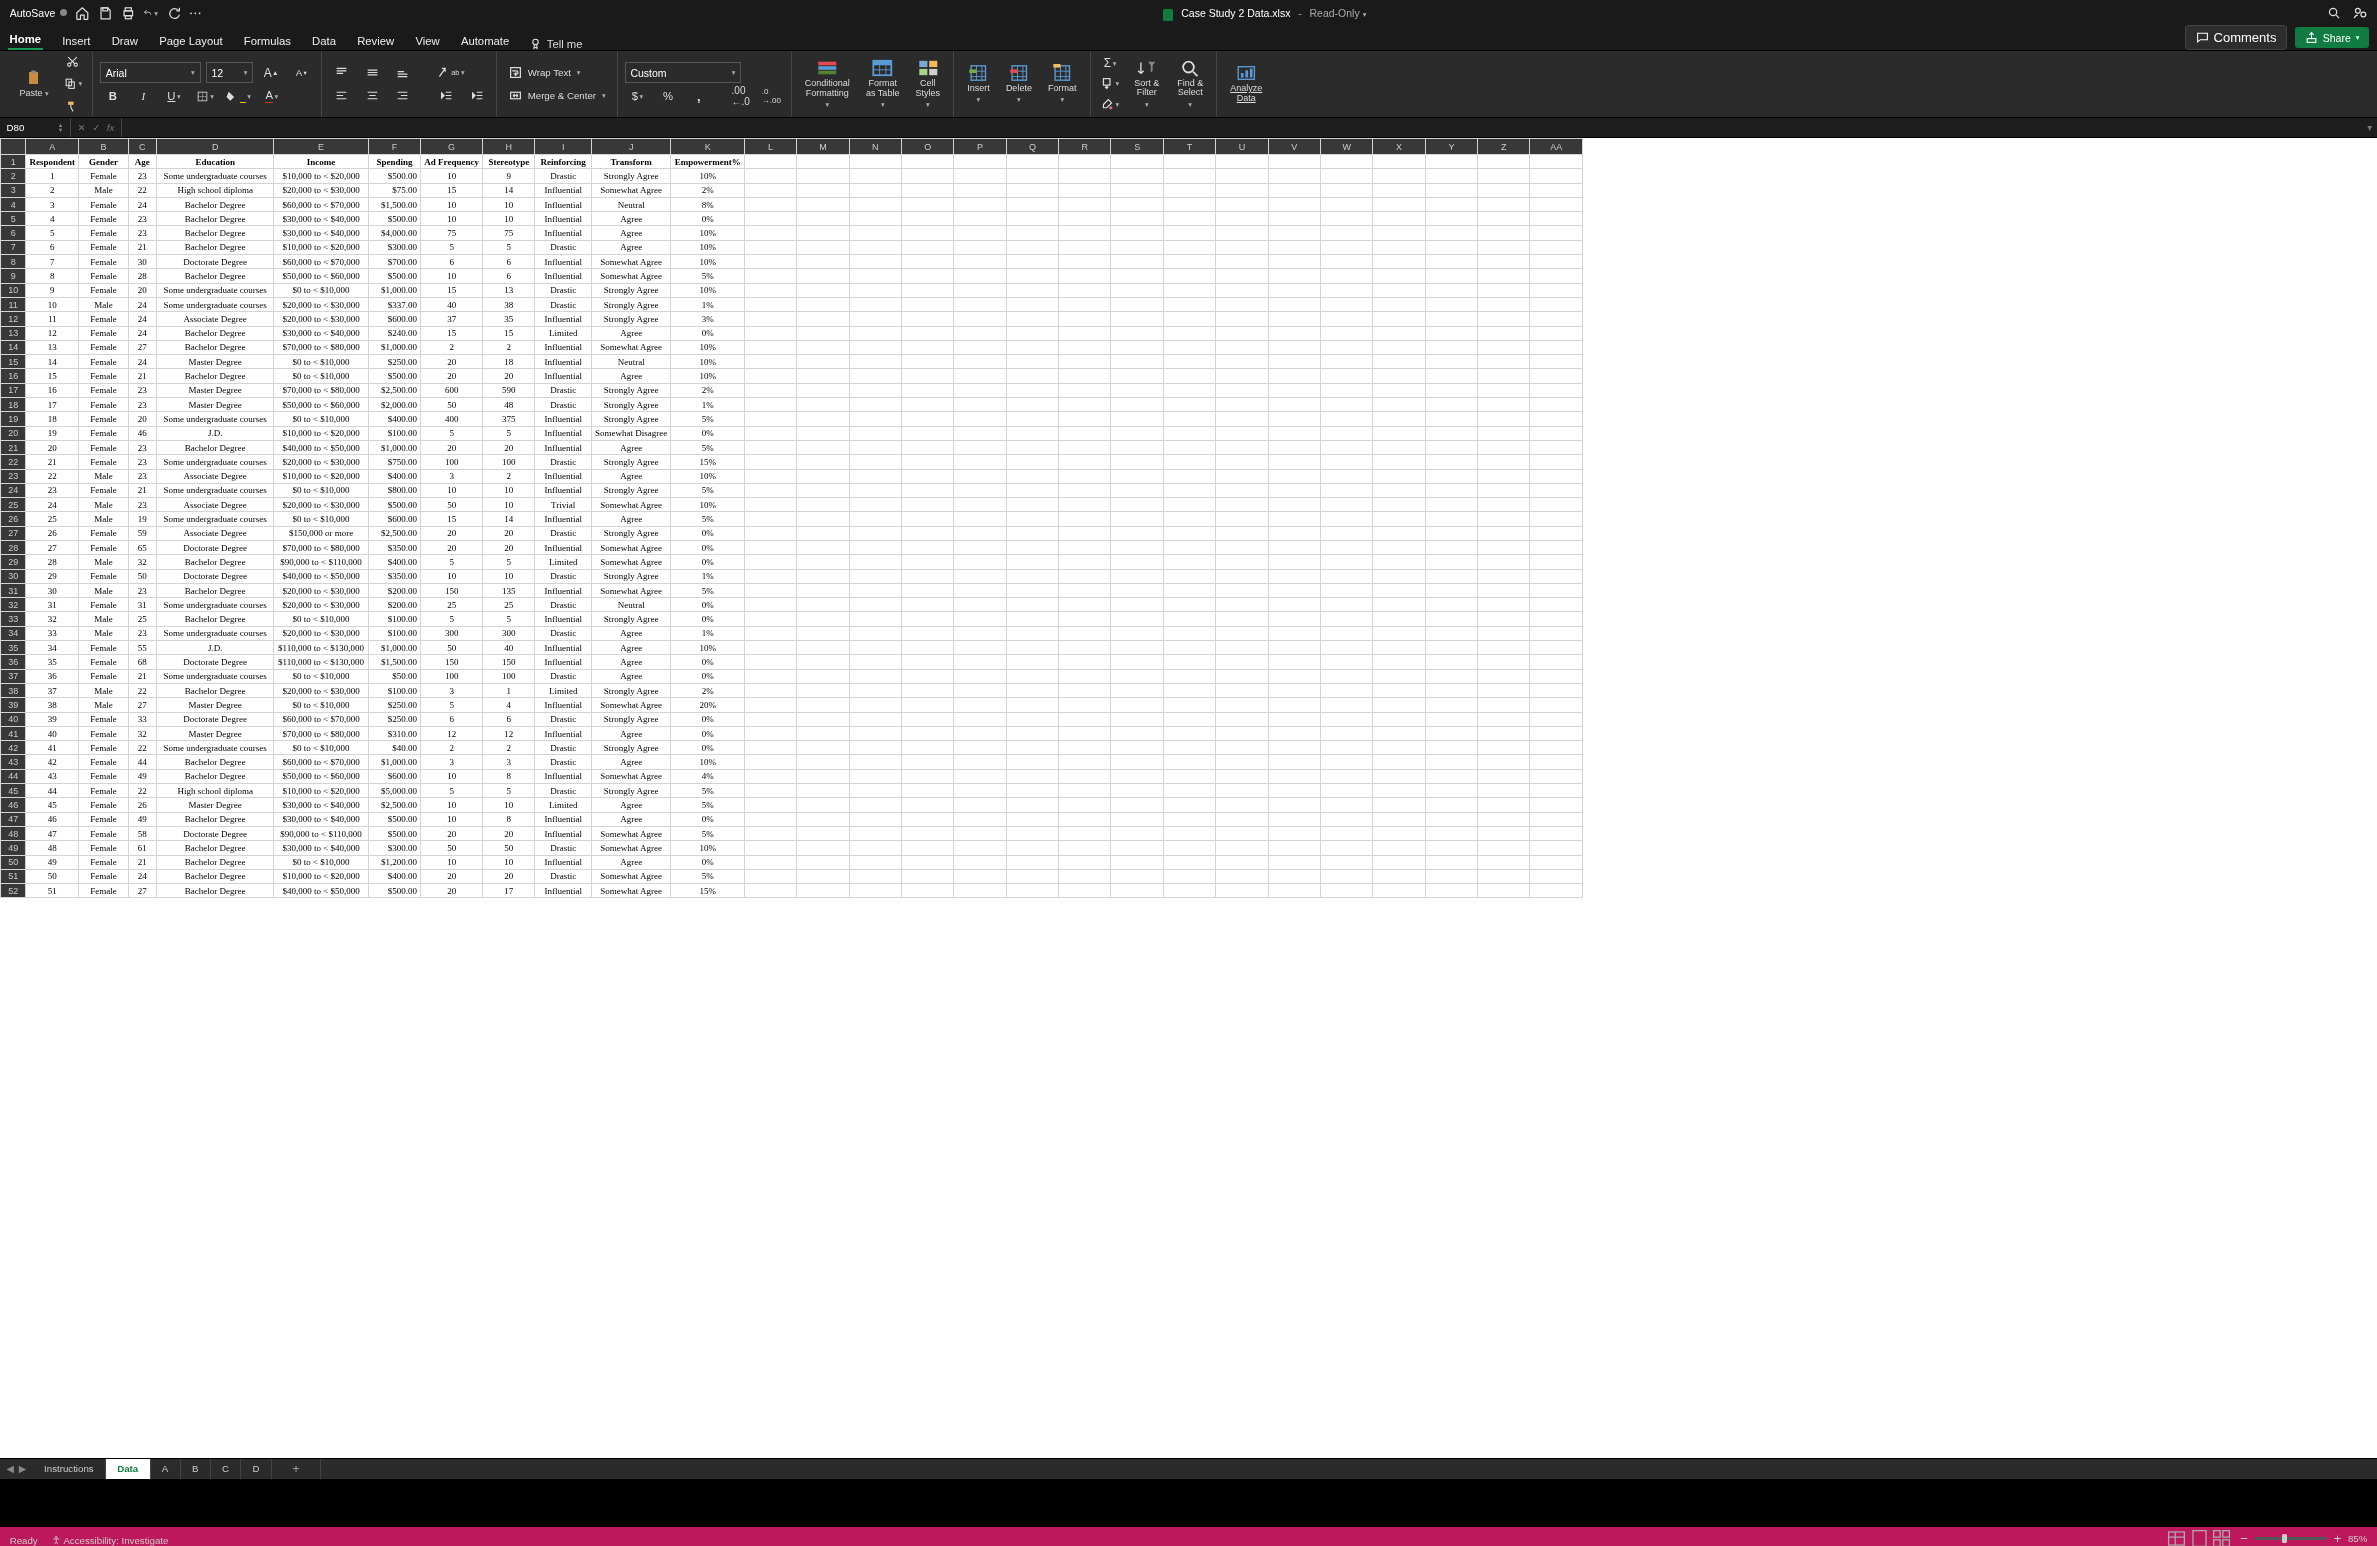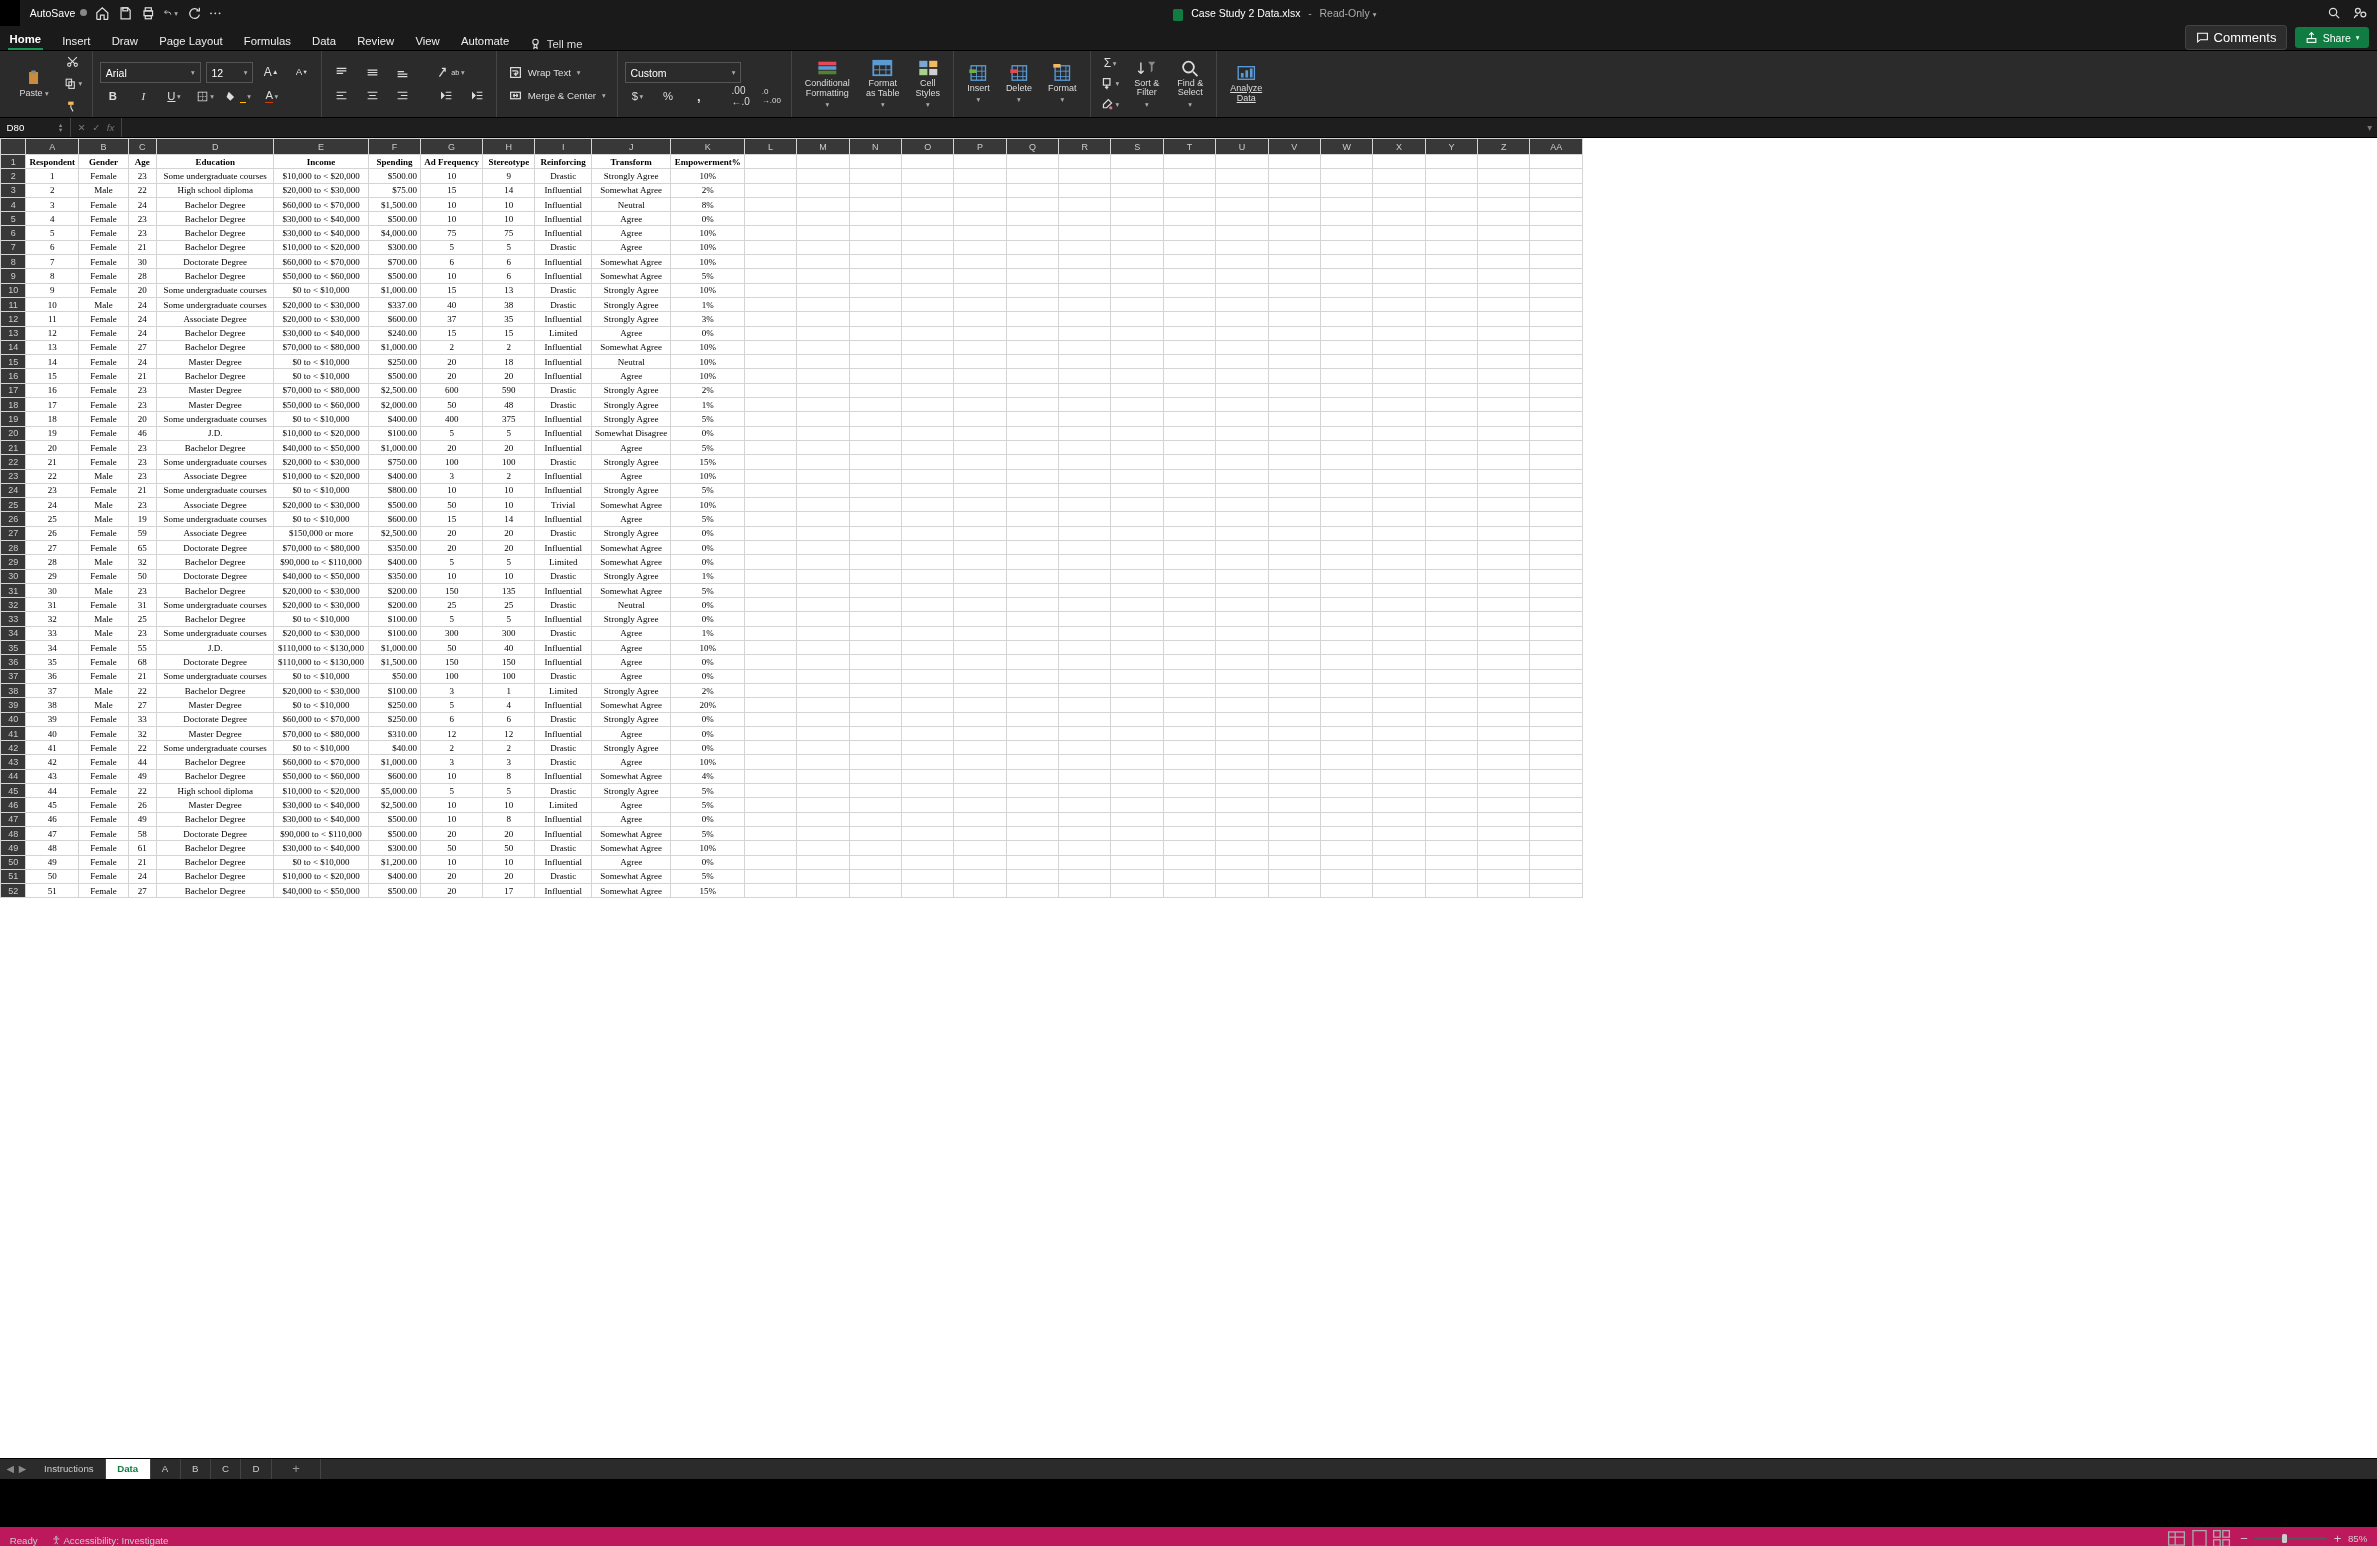--- a/index.html
+++ b/index.html
@@ -1,36 +1,36 @@
 <!DOCTYPE html>
 <html><head>
 <meta charset="utf-8">
 <style>
 html,body{margin:0;padding:0;background:#000;font-family:Arial,Helvetica,sans-serif;color:#ddd;font-size:9.7px;overflow:hidden;height:100%;}
 .app{display:flex;flex-direction:column;height:100vh;width:100vw;}
-.titlebar{display:flex;align-items:center;height:26px;background:#1a1a1a;padding:0 9.7px;gap:8px;margin-left:20px;}
+.titlebar{display:flex;align-items:center;height:26px;background:#1a1a1a;padding:0 9.7px;gap:8px;}
 .titlebar .left{display:flex;align-items:center;gap:8px;}
 .titlebar .center{flex:1;display:flex;align-items:flex-end;justify-content:center;gap:4.9px;}
 .titlebar .right{display:flex;align-items:center;gap:11.3px;}
 .autosave{font-size:10.5px;color:#fff;}
 .autosave-dot{display:inline-block;width:7.3px;height:7.3px;border-radius:50%;background:#888;margin-left:4.9px;position:relative;top:-0.8px;}
 .ticon{display:inline-flex;align-items:center;justify-content:center;width:14.6px;height:14.6px;color:#ddd;cursor:pointer;}
 .ticon svg{width:14.6px;height:14.6px;}
 .title-center{font-size:10.5px;color:#fff;}
 .title-readonly{color:#aaa;}
 .ribbon-tabs{display:flex;align-items:flex-end;height:24px;background:#1a1a1a;padding:0 8px;gap:18px;border-bottom:0.8px solid #000;}
 .ribbon-tab{font-size:11.3px;color:#eee;padding:3.2px 1.6px;cursor:pointer;}
 .ribbon-tab.active{color:#fff;border-bottom:2.4px solid #169b57;font-weight:600;}
 .ribbon-right{margin-left:auto;display:flex;gap:8px;align-items:center;}
 .btn-comments{display:flex;align-items:center;gap:4.9px;background:#2d2d2d;border:0.8px solid #444;border-radius:3.2px;padding:4px 9.7px;font-size:13px;color:#fff;cursor:pointer;}
 .btn-share{display:flex;align-items:center;gap:4.9px;background:#107c41;border-radius:3.2px;padding:4px 9.7px;font-size:10.5px;color:#fff;cursor:pointer;}
 .ribbon{display:flex;align-items:stretch;height:66px;background:#2b2b2b;border-bottom:0.8px solid #000;padding:0 6.5px;}
 .group{display:flex;flex-direction:column;justify-content:center;padding:0 6.5px;border-right:0.8px solid #444;}
 .group:last-child{border-right:none;}
-.group-row{display:flex;gap:4.9px;margin:1.6px 0;}
+.group-row{display:flex;align-items:center;gap:4.9px;margin:1.6px 0;}
 .rb-btn{display:inline-flex;align-items:center;justify-content:center;height:19.4px;min-width:19.4px;padding:0 3.2px;color:#ddd;cursor:pointer;border-radius:2.4px;}
 .rb-btn svg{width:13px;height:13px;}
 .big-btn{display:flex;flex-direction:column;align-items:center;justify-content:center;gap:1.6px;padding:3.2px 6.5px;cursor:pointer;border-radius:2.4px;}
 .big-btn .lbl{font-size:9px;color:#ddd;text-align:center;line-height:1.1;}
 .big-btn svg{width:22.6px;height:18px;}
 .font-select{background:#2b2b2b;border:0.8px solid #555;color:#fff;font-size:10.5px;height:19.4px;width:89px;padding:0 4.9px;display:flex;align-items:center;justify-content:space-between;cursor:pointer;}
 .size-select{background:#2b2b2b;border:0.8px solid #555;color:#fff;font-size:10.5px;height:19.4px;width:36px;padding:0 4.9px;display:flex;align-items:center;justify-content:space-between;cursor:pointer;}
 .numfmt-select{background:#2b2b2b;border:0.8px solid #555;color:#fff;font-size:10.5px;height:19.4px;width:105px;padding:0 4.9px;display:flex;align-items:center;justify-content:space-between;cursor:pointer;}
 .caret{font-size:7.3px;color:#aaa;}
 .split{display:flex;align-items:center;gap:1.6px;}

